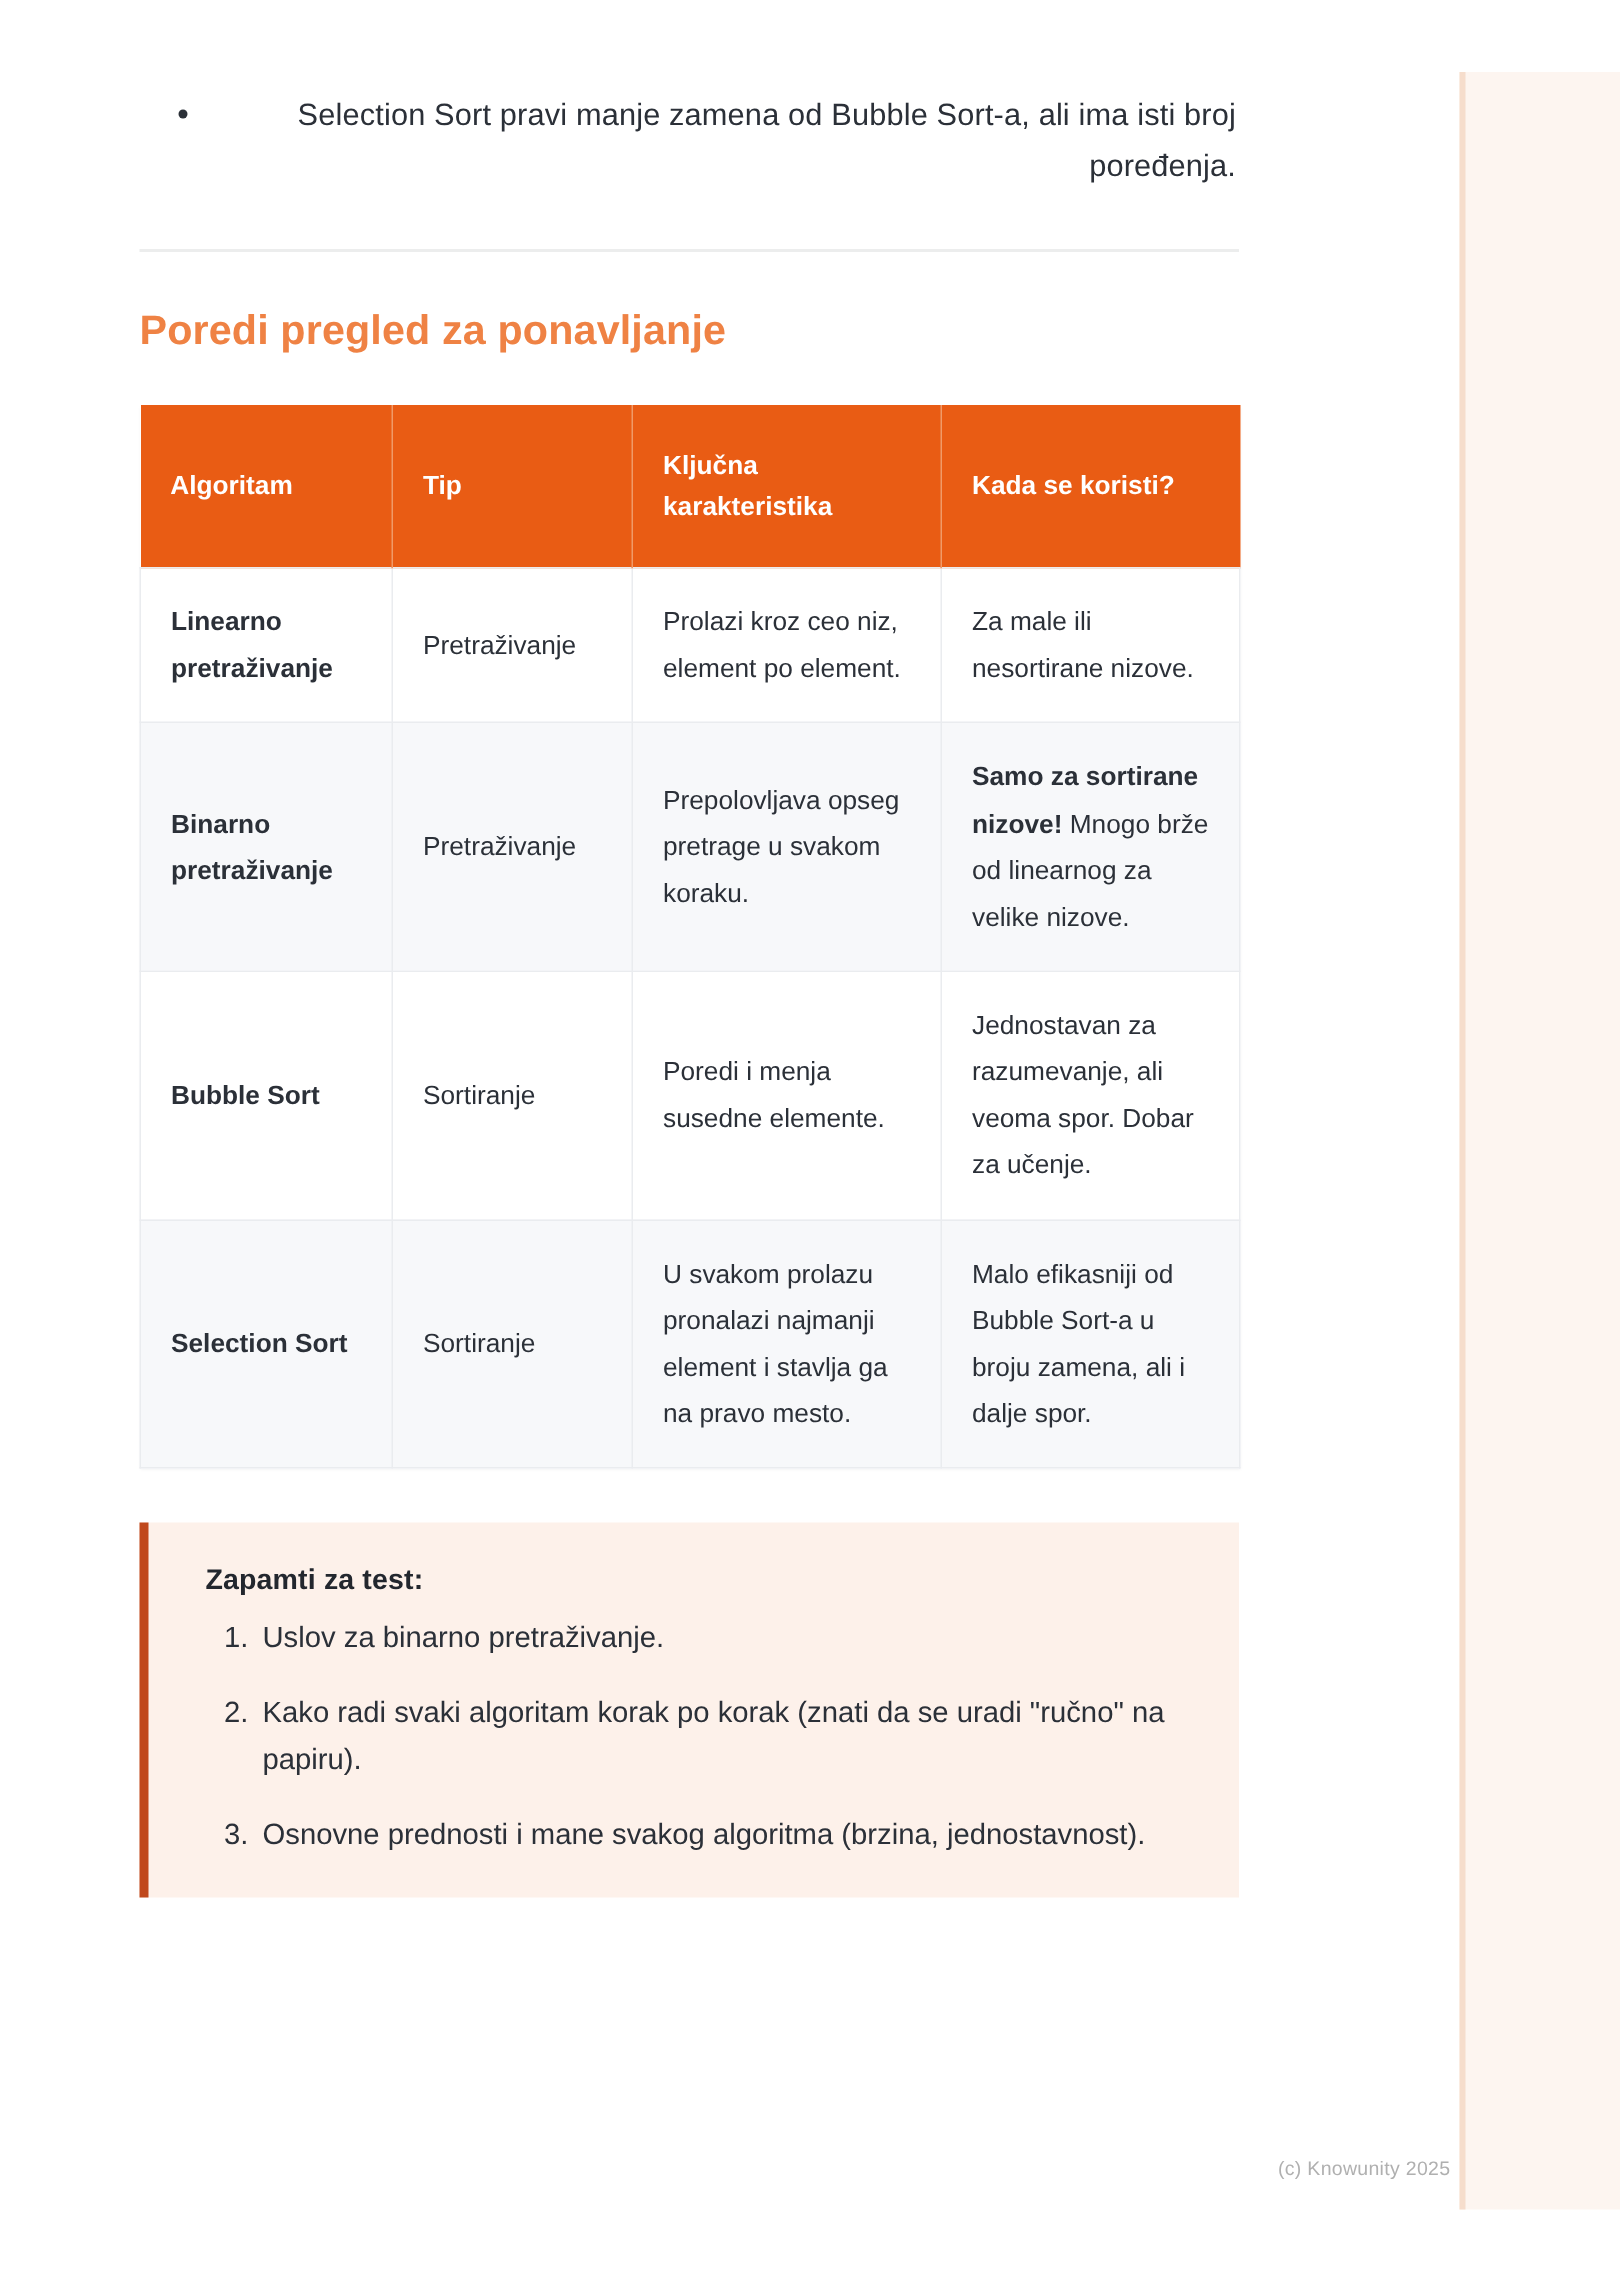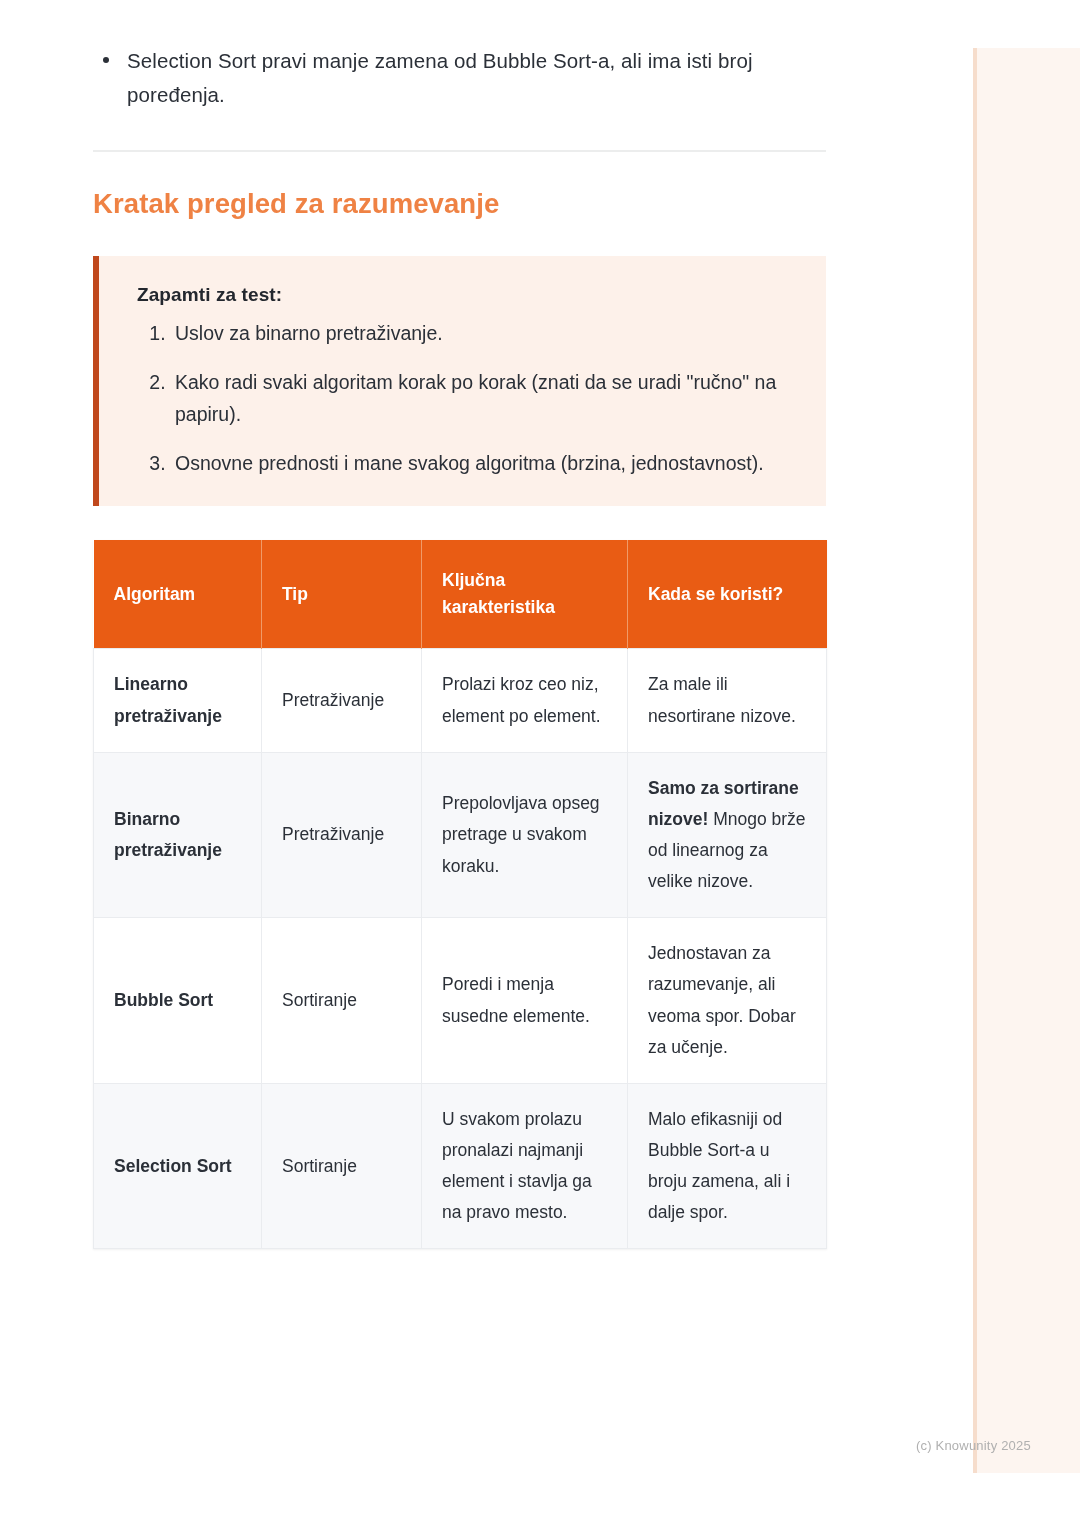--- a/index.html
+++ b/index.html
@@ -41,22 +41,23 @@
     left: 0;
     width: 960px;
     height: 1528px;
     box-sizing: border-box;
     padding: 44px 120px 0 93px;
   }
 
   
   ul.bullets {
     list-style: none;
-    margin: 0;
+    margin: 16px;
     padding: 0;
+    text-align: right;
   }
   ul.bullets > li {
     position: relative;
     padding-left: 34px;
     margin: 0 0 24px 0;
     font-size: 20.5px;
     line-height: 1.65;
     color: #2b3038;
     letter-spacing: 0.1px;
   }
@@ -160,21 +161,21 @@
     font-size: 19.5px;
     line-height: 1.62;
     margin-bottom: 18px;
     padding-left: 4px;
   }
   ol.callout-list > li:last-child { margin-bottom: 0; }
 
   
   #watermark {
     position: absolute;
-    left: 916px;
+    left: 852px;
     top: 1438px;
     font-size: 13px;
     color: #b0b0b0;
     white-space: nowrap;
     letter-spacing: 0.2px;
   }
 </style>
 </head>
 <body>
 
@@ -182,30 +183,21 @@
 <div id="side-panel-rule"></div>
 
 <div id="content">
 
   <ul class="bullets">
     <li>Selection Sort pravi manje zamena od Bubble Sort-a, ali ima isti broj poređenja.</li>
   </ul>
 
   <div id="divider"></div>
 
-  <h2 id="section-heading">Kratak pregled za razumevanje</h2>
-
-  <div id="callout">
-    <div id="callout-title">Zapamti za test:</div>
-    <ol class="callout-list">
-      <li>Uslov za binarno pretraživanje.</li>
-      <li>Kako radi svaki algoritam korak po korak (znati da se uradi "ručno" na papiru).</li>
-      <li>Osnovne prednosti i mane svakog algoritma (brzina, jednostavnost).</li>
-    </ol>
-  </div>
+  <h2 id="section-heading">Poredi pregled za ponavljanje</h2>
 
   <div id="summary-table-wrap">
     <table class="summary">
       <colgroup>
         <col class="c1">
           <col class="c2">
           <col class="c3">
           <col class="c4">
       </colgroup>
       <thead>
@@ -238,15 +230,24 @@
         <tr class="alt">
           <td class="name">Selection Sort</td>
           <td>Sortiranje</td>
           <td>U svakom prolazu pronalazi najmanji element i stavlja ga na pravo mesto.</td>
           <td><b></b><span>Malo efikasniji od Bubble Sort-a u broju zamena, ali i dalje spor.</span></td>
         </tr>
       </tbody>
     </table>
   </div>
 
+  <div id="callout">
+    <div id="callout-title">Zapamti za test:</div>
+    <ol class="callout-list">
+      <li>Uslov za binarno pretraživanje.</li>
+      <li>Kako radi svaki algoritam korak po korak (znati da se uradi "ručno" na papiru).</li>
+      <li>Osnovne prednosti i mane svakog algoritma (brzina, jednostavnost).</li>
+    </ol>
+  </div>
+
 </div>
 
 <div id="watermark">(c) Knowunity 2025</div>
 
 </body></html>

